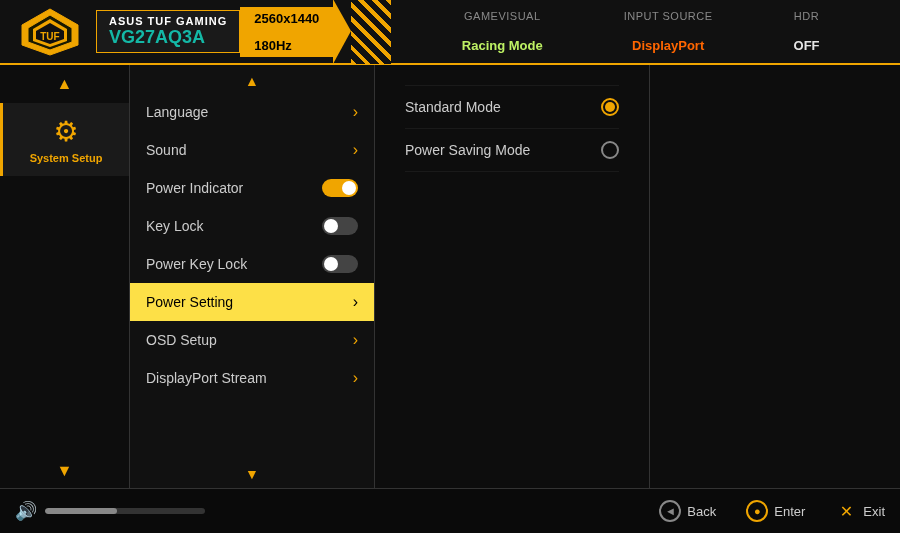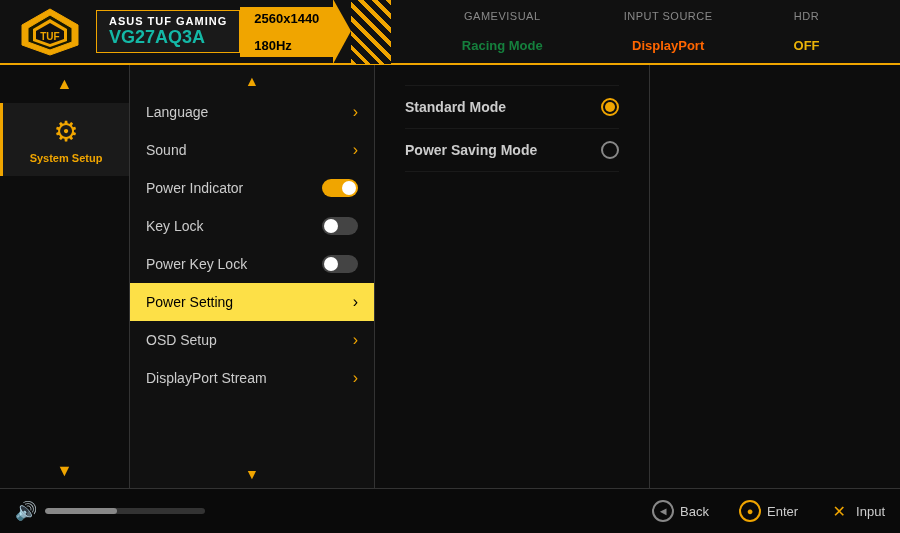--- a/index.html
+++ b/index.html
@@ -109,23 +109,23 @@
       color: #888;
       font-size: 11px;
       text-transform: uppercase;
       letter-spacing: 0.5px;
     }
     .nav-value {
       color: #fff;
       font-size: 13px;
       font-weight: bold;
     }
-    .nav-value.yellow { color: #15803d; }
+    .nav-value.yellow { color: #bef264; }
     .nav-value.orange { color: #ff6600; }
-    .nav-value.red { color: #eab308; }
+    .nav-value.red { color: #e5e5e5; }
 
     
     .main {
       display: flex;
       height: calc(533px - 65px - 45px);
     }
 
     
     .sidebar {
       width: 130px;
@@ -233,21 +233,20 @@
       margin-top: auto;
       margin-bottom: 6px;
     }
 
     
     .content-panel {
       flex: 1;
       background: #0d0d0d;
       padding: 20px 30px;
       border-right: 1px solid #333;
-      font-weight: bold;
     }
     .content-option {
       display: flex;
       align-items: center;
       justify-content: space-between;
       padding: 12px 0;
       color: #ccc;
       font-size: 14px;
       border-bottom: 1px solid #1a1a1a;
     }
@@ -470,16 +469,16 @@
     <div class="footer-btn">
       <div class="footer-btn-icon">◄</div>
       <span>Back</span>
     </div>
     <div class="footer-btn">
       <div class="footer-btn-icon yellow">●</div>
       <span>Enter</span>
     </div>
     <div class="footer-btn">
       <div class="footer-btn-icon cross">✕</div>
-      <span>Input</span>
+      <span>Exit</span>
     </div>
   </div>
 </div>
 
 </body></html>

